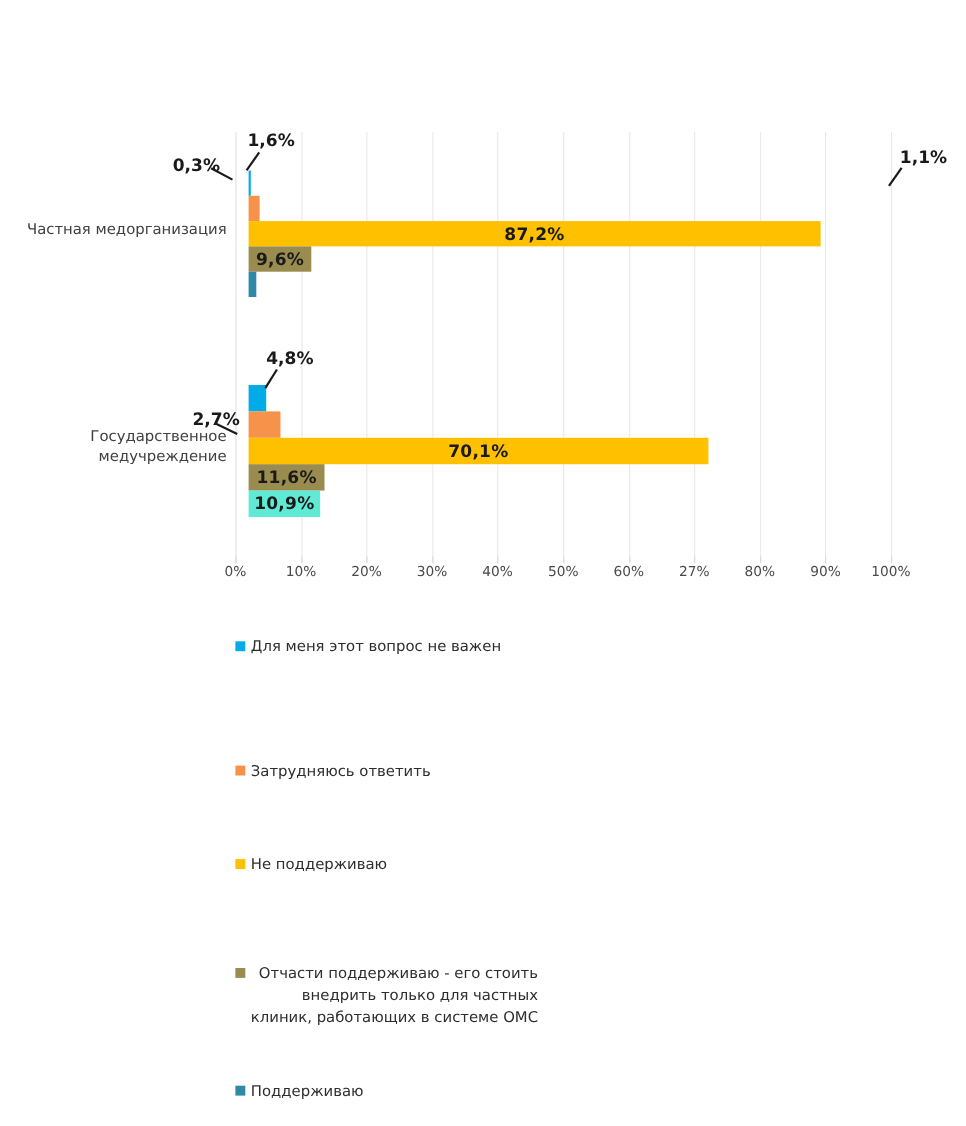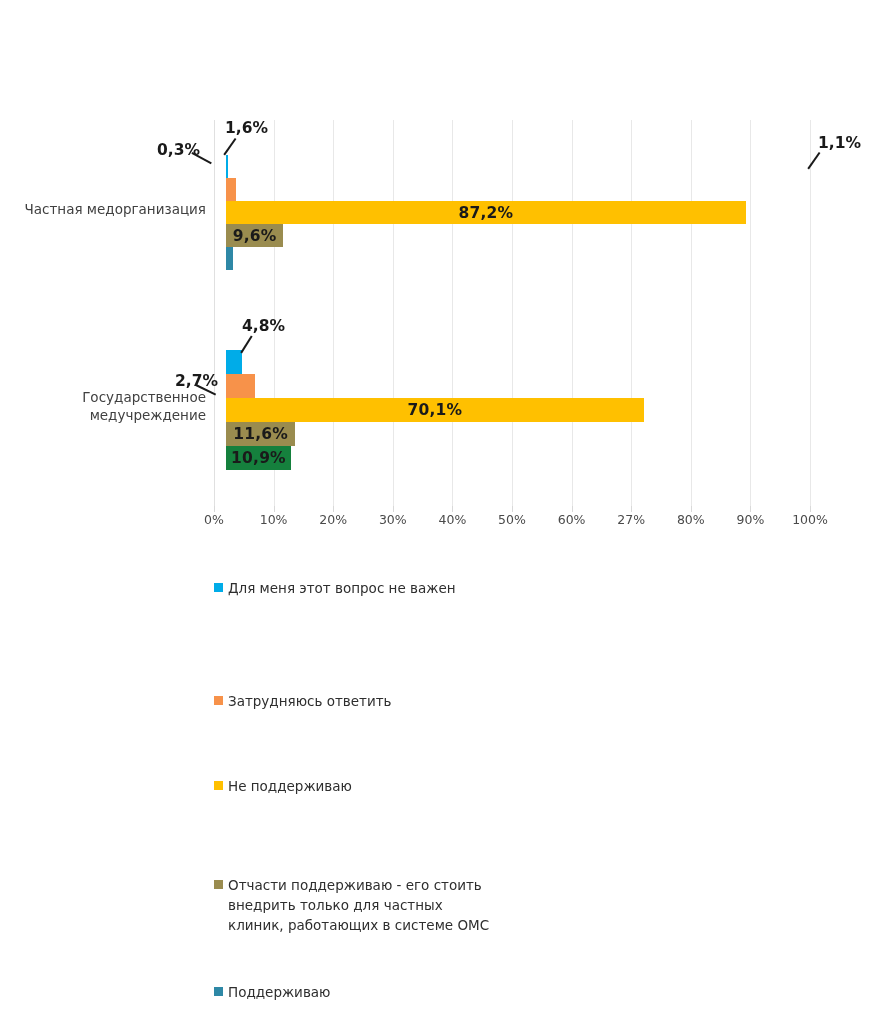--- a/index.html
+++ b/index.html
@@ -191,21 +191,21 @@
         </div>
         <div class="bar-row row-1">
           <div class="seg" style="width: 16.092px; background: rgb(0, 172, 232);"></div>
           <div class="seg" style="width: 28.608px; background: rgb(247, 146, 74);"></div>
           <div class="seg" style="width: 417.796px; background: rgb(255, 192, 0);">
             <span class="seg-label">70,1%</span>
           </div>
           <div class="seg" style="width: 69.136px; background: rgb(154, 140, 79);">
             <span class="seg-label">11,6%</span>
           </div>
-          <div class="seg" style="width: 64.964px; background: #15803d;">
+          <div class="seg" style="width: 64.964px; background: #5eead4;">
             <span class="seg-label">10,9%</span>
           </div>
         </div>
       </div>
   </div>
 
   <div class="cat-label cat-label-0">Частная медорганизация</div>
   <div class="cat-label cat-label-1">Государственное
 медучреждение</div>
 
@@ -253,21 +253,21 @@
         <span class="legend-text">Для меня этот вопрос не важен</span>
       </div>
       <div class="legend-item" style="top: 111px; margin-top: 14px;">
         <span class="legend-swatch" style="background: rgb(247, 146, 74);"></span>
         <span class="legend-text">Затрудняюсь ответить</span>
       </div>
       <div class="legend-item" style="top: 210px;">
         <span class="legend-swatch" style="background: rgb(255, 192, 0);"></span>
         <span class="legend-text">Не поддерживаю</span>
       </div>
-      <div class="legend-item" style="top: 309px;">
+      <div class="legend-item" style="top: 309px; text-align: right;">
         <span class="legend-swatch" style="background: rgb(154, 140, 79);"></span>
         <span class="legend-text">Отчасти поддерживаю - его стоить
 внедрить только для частных
 клиник, работающих в системе ОМС</span>
       </div>
       <div class="legend-item" style="top: 416px;">
         <span class="legend-swatch" style="background: rgb(46, 136, 166);"></span>
         <span class="legend-text">Поддерживаю</span>
       </div>
     </div>

